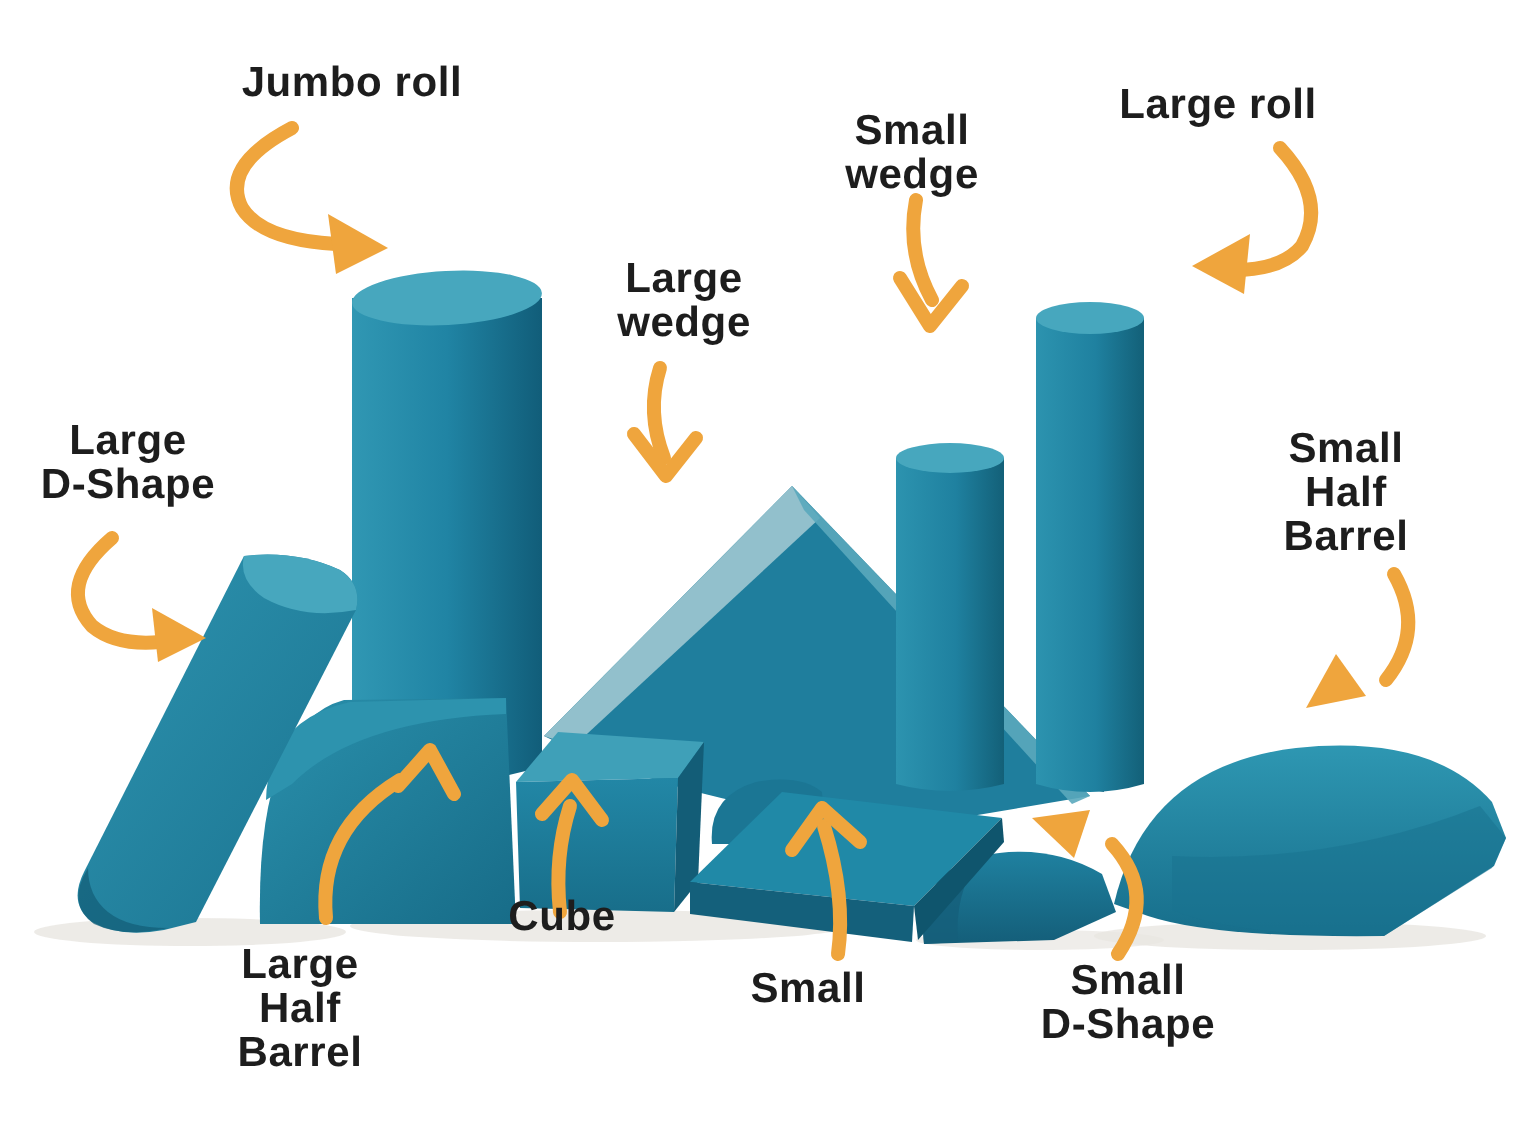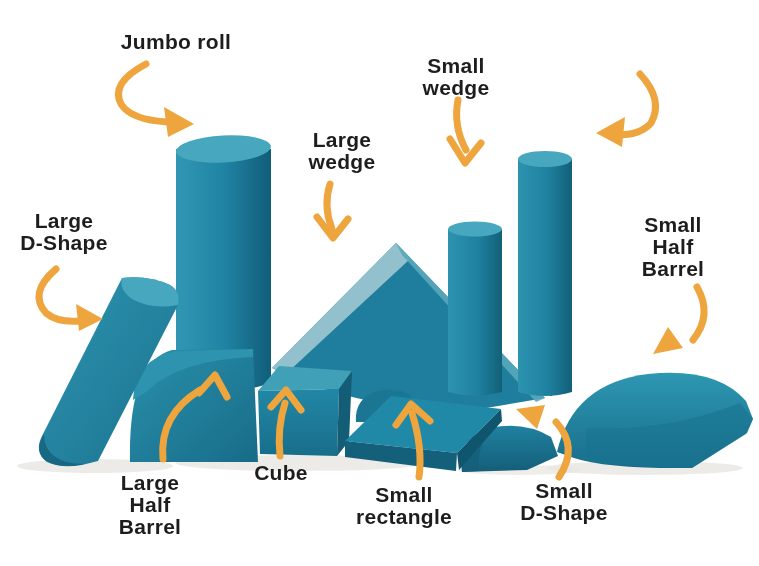--- a/index.html
+++ b/index.html
@@ -173,43 +173,45 @@
     </g>
   </svg>
 
   <div class="label" style="left:176px;top:31px;">
     <span>Jumbo roll</span>
   </div>
   <div class="label" style="left:456px;top:55px;">
     <span>Small</span>
       <span>wedge</span>
   </div>
+  <div class="label" style="left:609px;top:42px;">
+    <span>Large roll</span>
+  </div>
   <div class="label" style="left:342px;top:129px;">
     <span>Large</span>
       <span>wedge</span>
   </div>
   <div class="label" style="left:64px;top:210px;">
     <span>Large</span>
       <span>D-Shape</span>
   </div>
   <div class="label" style="left:673px;top:214px;">
     <span>Small</span>
       <span>Half</span>
       <span>Barrel</span>
   </div>
   <div class="label" style="left:150px;top:472px;">
     <span>Large</span>
       <span>Half</span>
       <span>Barrel</span>
   </div>
-  <div class="label" style="left:281px;top:462px;">
+  <div class="label" style="left:281px;top:448px;">
     <span>Cube</span>
   </div>
   <div class="label" style="left:404px;top:484px;">
     <span>Small</span>
-      <span>rectangle</span>
   </div>
   <div class="label" style="left:564px;top:480px;">
     <span>Small</span>
       <span>D-Shape</span>
   </div>
 
 </div>
 
 </body></html>

